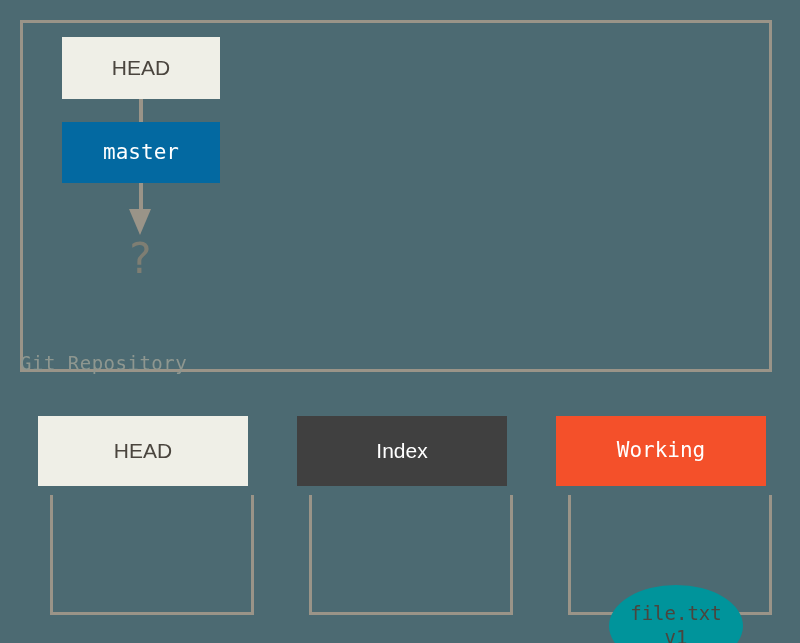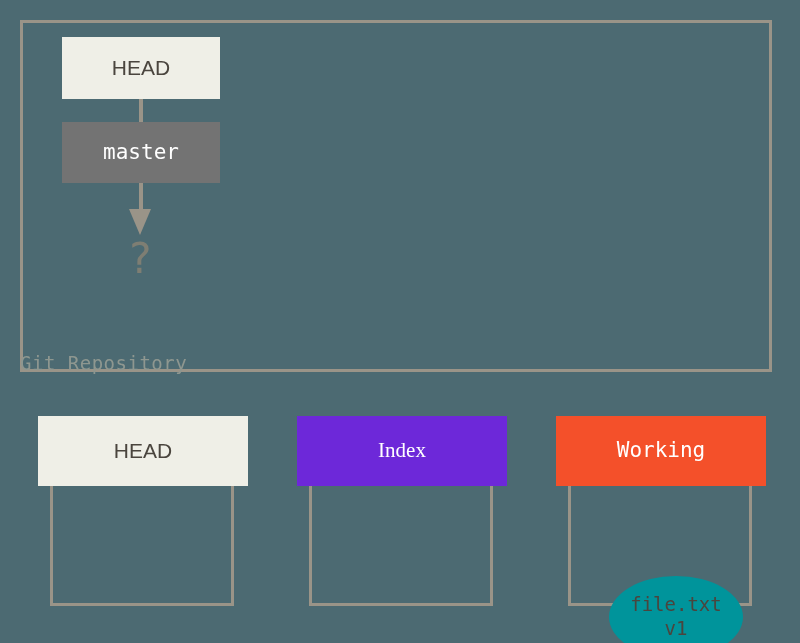--- a/index.html
+++ b/index.html
@@ -63,21 +63,21 @@
     color: #4a453e;
     font-family: "Liberation Sans", sans-serif;
     font-size: 21px;
   }
 
   .node-master {
     left: 62px;
     top: 122px;
     width: 158px;
     height: 61px;
-    background: #737373;
+    background: #0369a1;
     color: #ffffff;
     font-family: "DejaVu Sans Mono", "Liberation Mono", monospace;
     font-size: 21px;
   }
 
   
   .connector {
     position: absolute;
     background: #9a9488;
     width: 4px;
@@ -127,42 +127,42 @@
     align-items: center;
     justify-content: center;
     text-align: center;
     width: 210px;
     height: 70px;
     line-height: 1.2;
   }
   .area-body {
     position: absolute;
     left: 12px;
-    top: 70px;
-    width: 184px;
+    top: 79px;
+    width: 204px;
     height: 120px;
     box-sizing: border-box;
     border: 3px solid #9a9488;
     border-top: none;
   }
 
   .area-head   { left: 38px;  top: 416px; }
   .area-index  { left: 297px; top: 416px; }
   .area-work   { left: 556px; top: 416px; }
 
   .hdr-head {
     background: #efefe7;
     color: #4a453e;
     font-family: "Liberation Sans", sans-serif;
     font-size: 21px;
   }
   .hdr-index {
-    background: #6d28d9;
+    background: #404040;
     color: #ffffff;
-    font-family: Liberation Serif, serif;
+    font-family: Liberation Sans, sans-serif;
     font-size: 21px;
   }
   .hdr-work {
     background: #f4502a;
     color: #ffffff;
     font-family: "DejaVu Sans Mono", "Liberation Mono", monospace;
     font-size: 21px;
   }
   .hdr-work span { display: block; }
 

